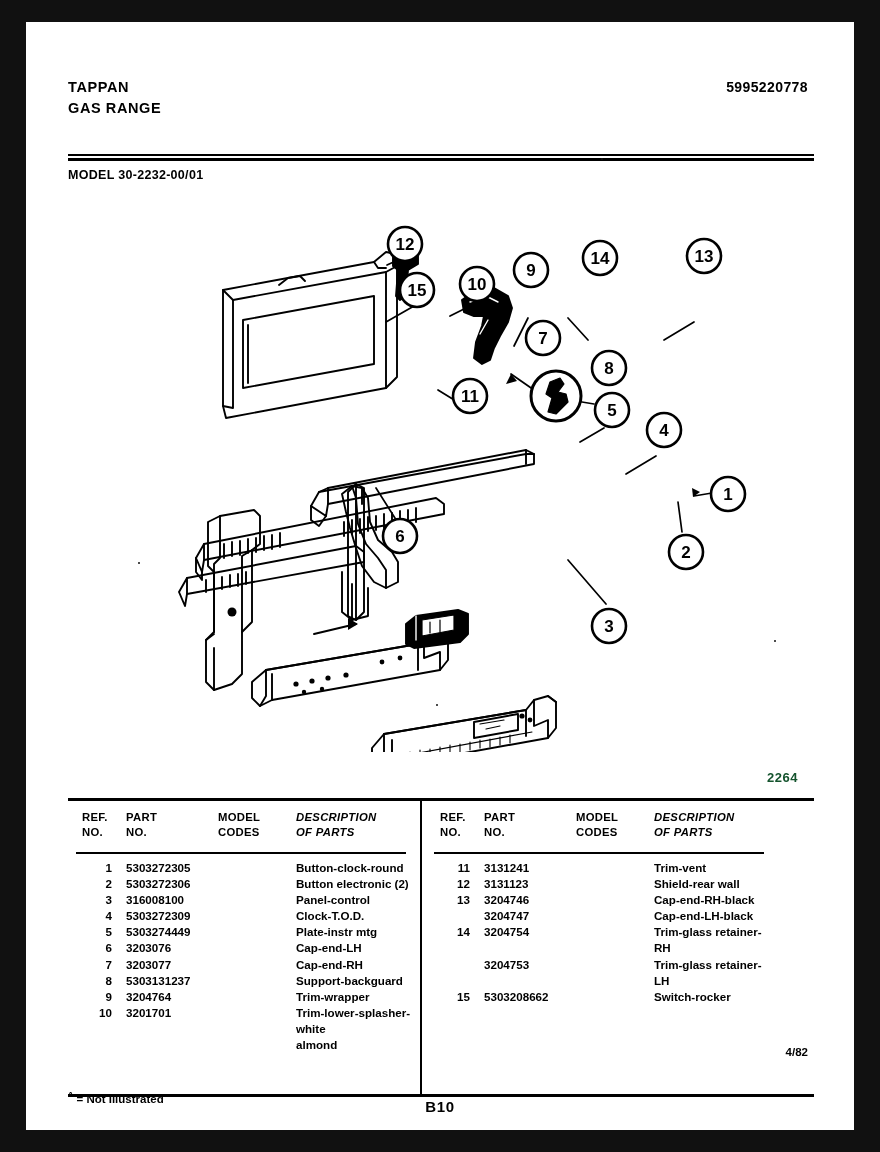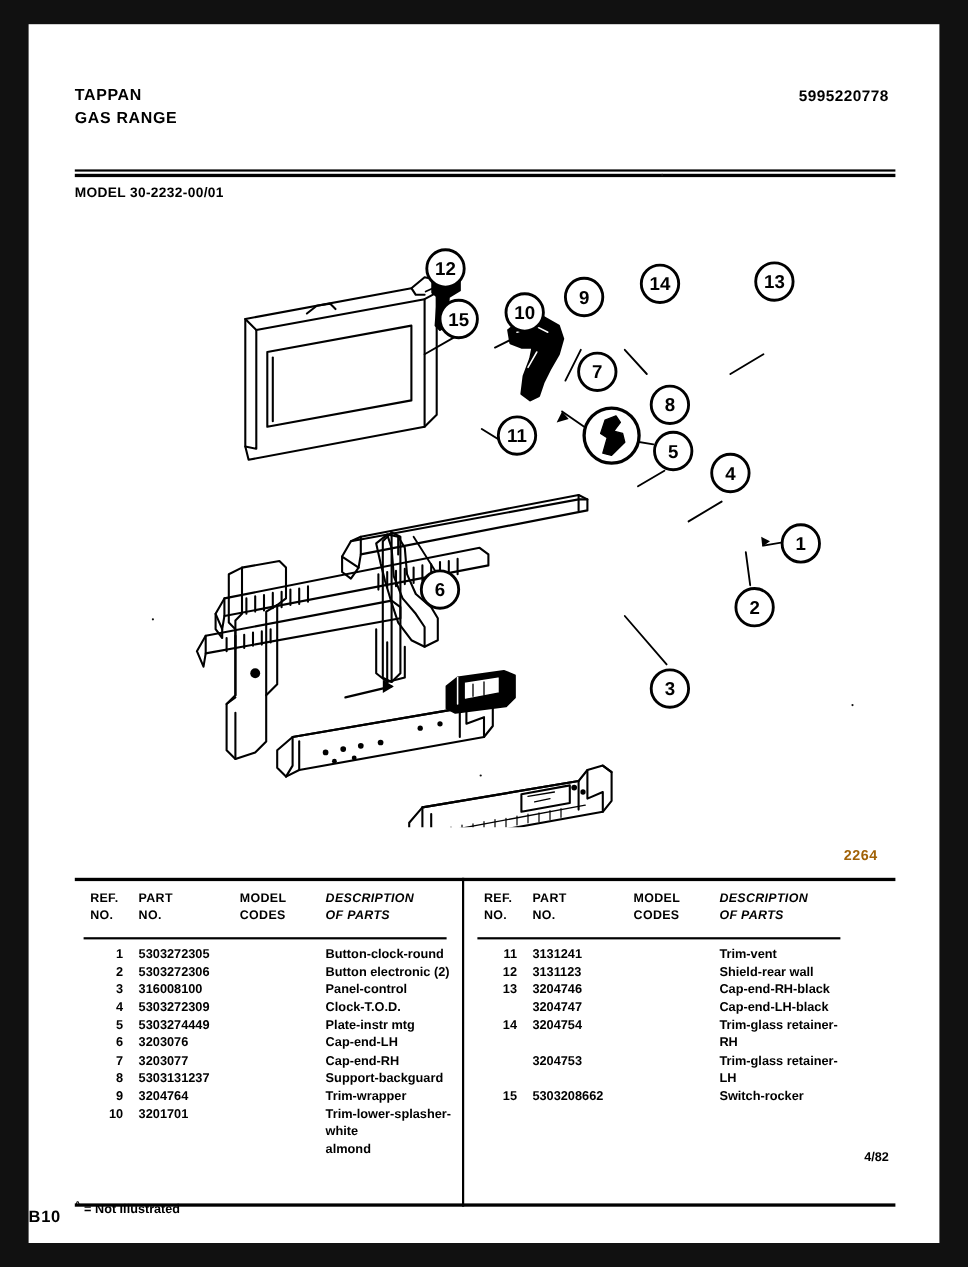--- a/index.html
+++ b/index.html
@@ -101,21 +101,21 @@
   }
   .diagram svg { display: block; }
 
   .diagram-number {
     position: absolute;
     right: 56px;
     top: 748px;
     font-size: 13px;
     font-weight: bold;
     letter-spacing: 0.5px;
-    color: #a16207;
+    color: #14532d;
   }
 
   
   .table-wrap {
     position: absolute;
     left: 42px;
     top: 776px;
     width: 746px;
   }
   .tbl-top-rule {
@@ -214,21 +214,21 @@
   }
   .footer-note sup {
     font-size: 9px;
     vertical-align: super;
   }
   .footer-page {
     position: absolute;
     left: 0;
     top: 1076px;
     width: 828px;
-    text-align: left;
+    text-align: center;
     font-size: 15px;
     font-weight: bold;
     letter-spacing: 0.6px;
     color: #000;
   }
   .footer-date {
     position: absolute;
     right: 46px;
     top: 1024px;
     font-size: 11.5px;

